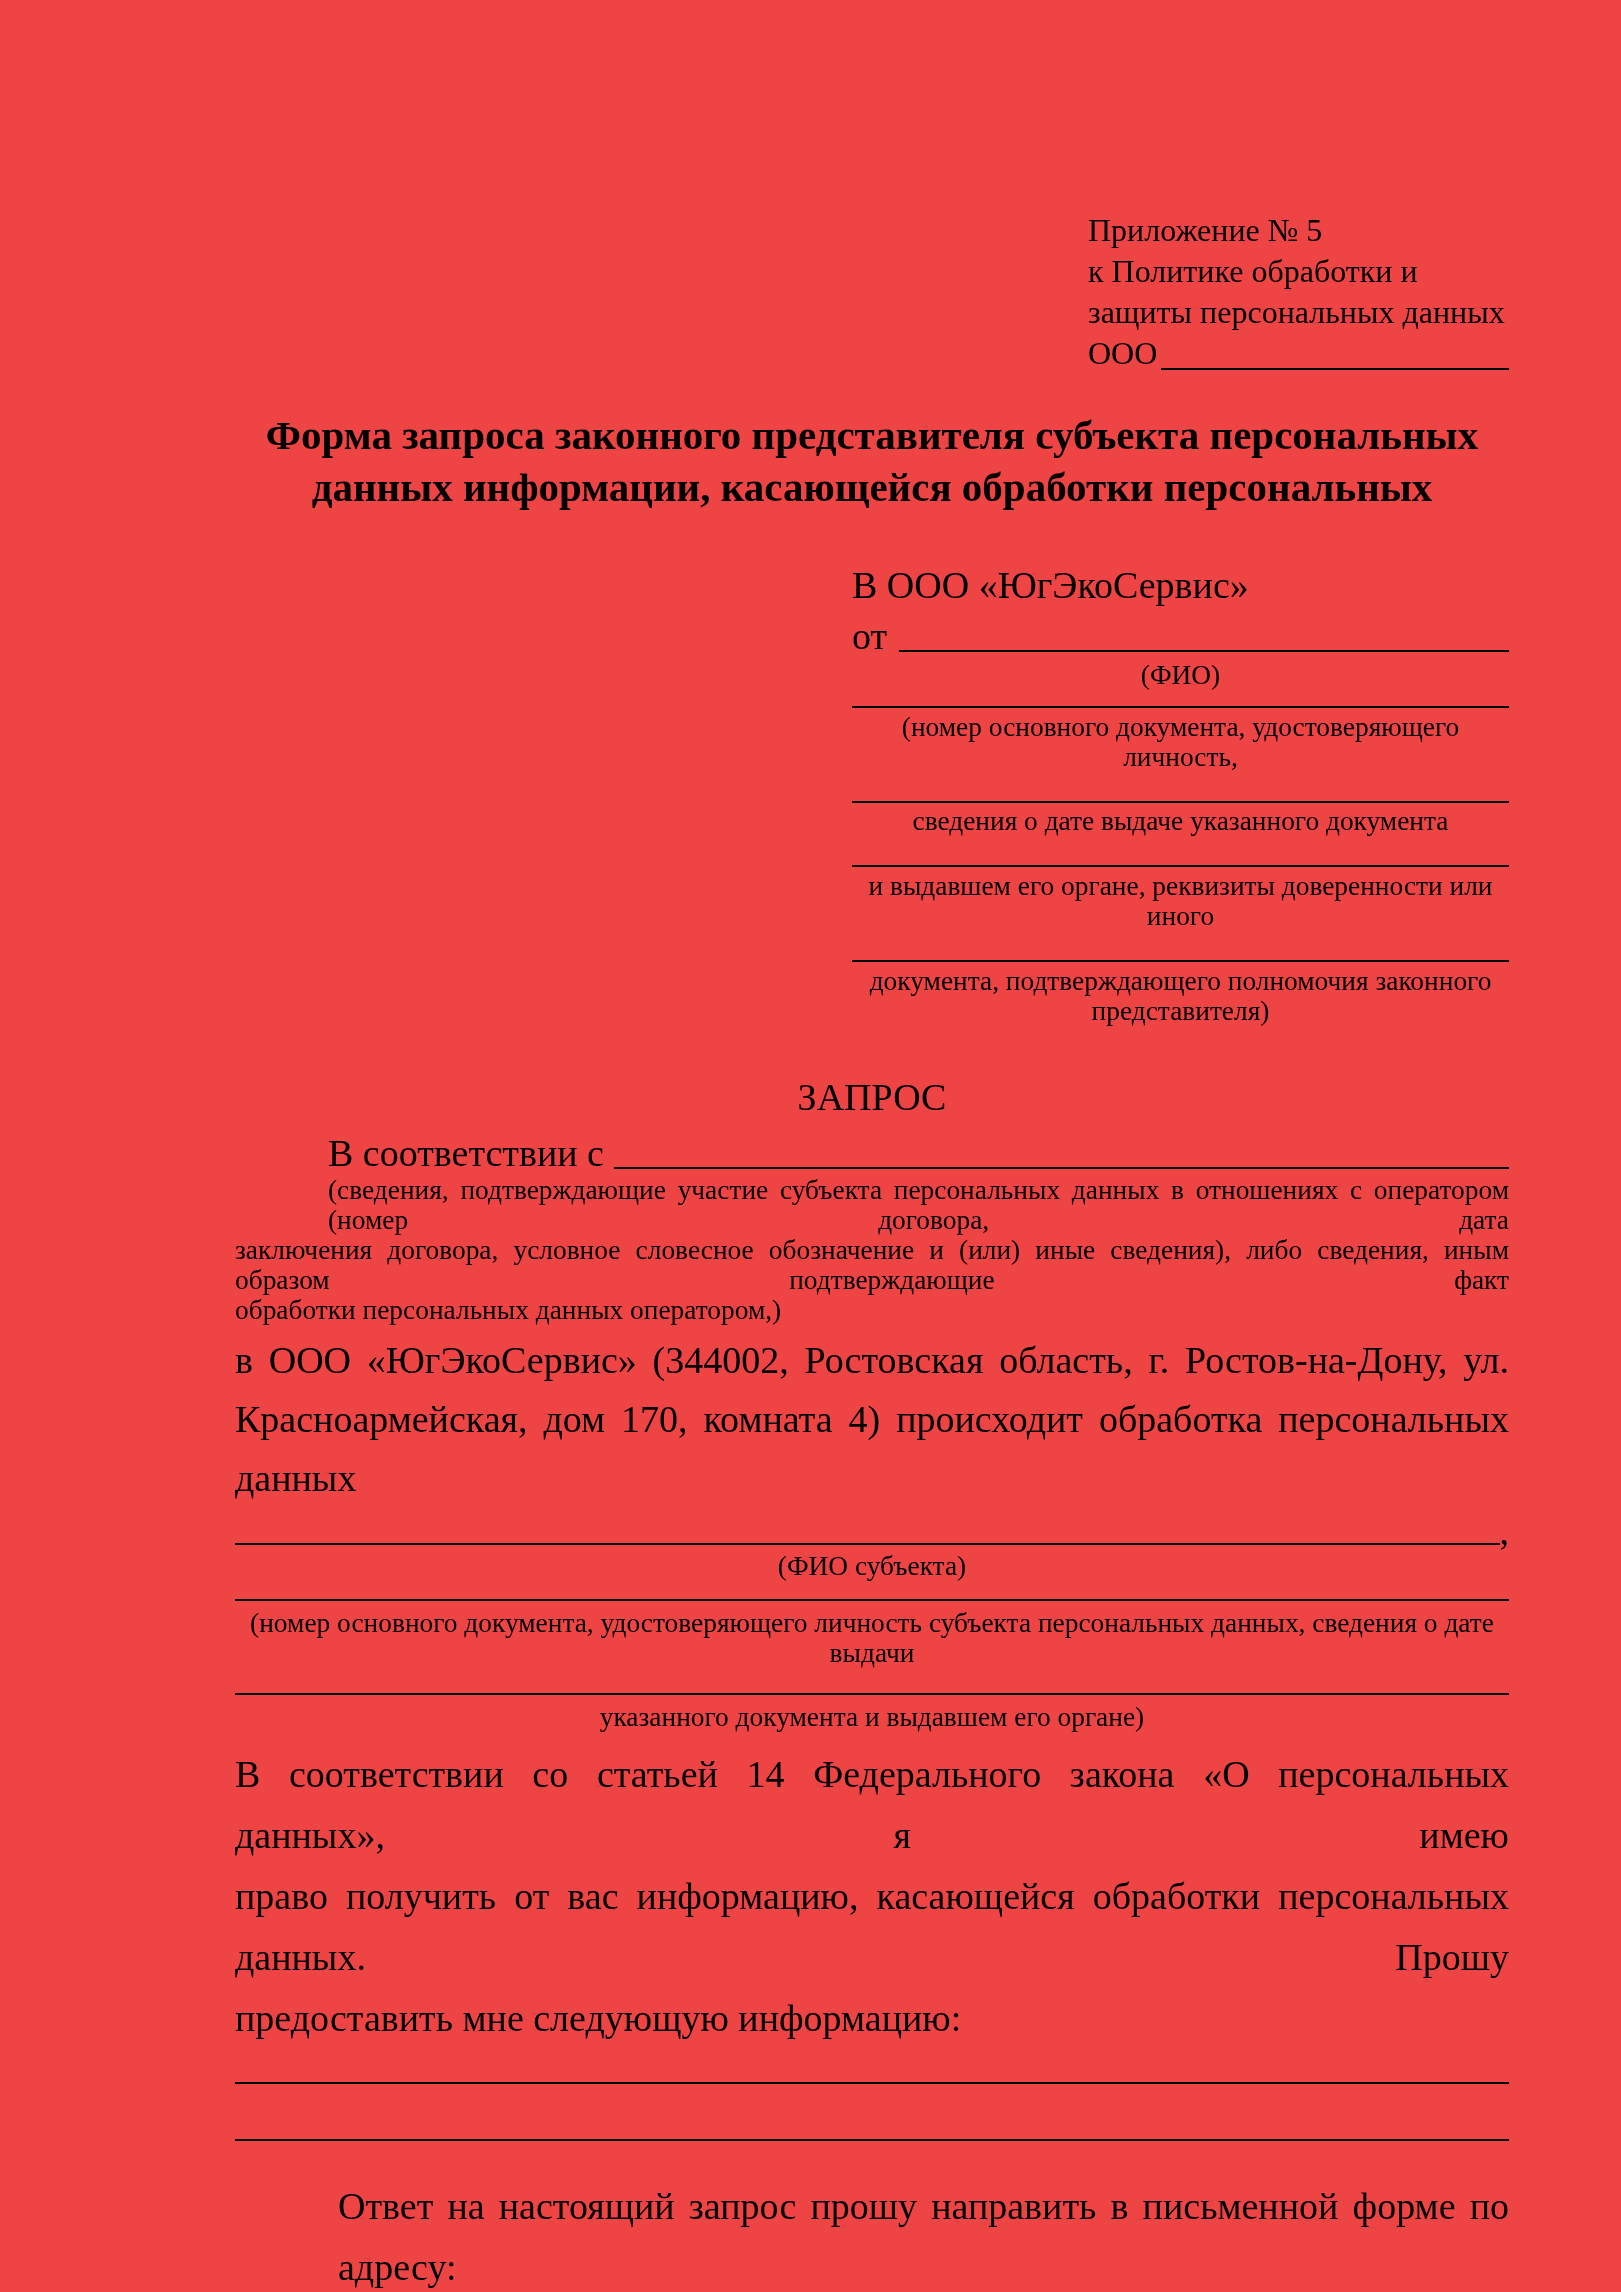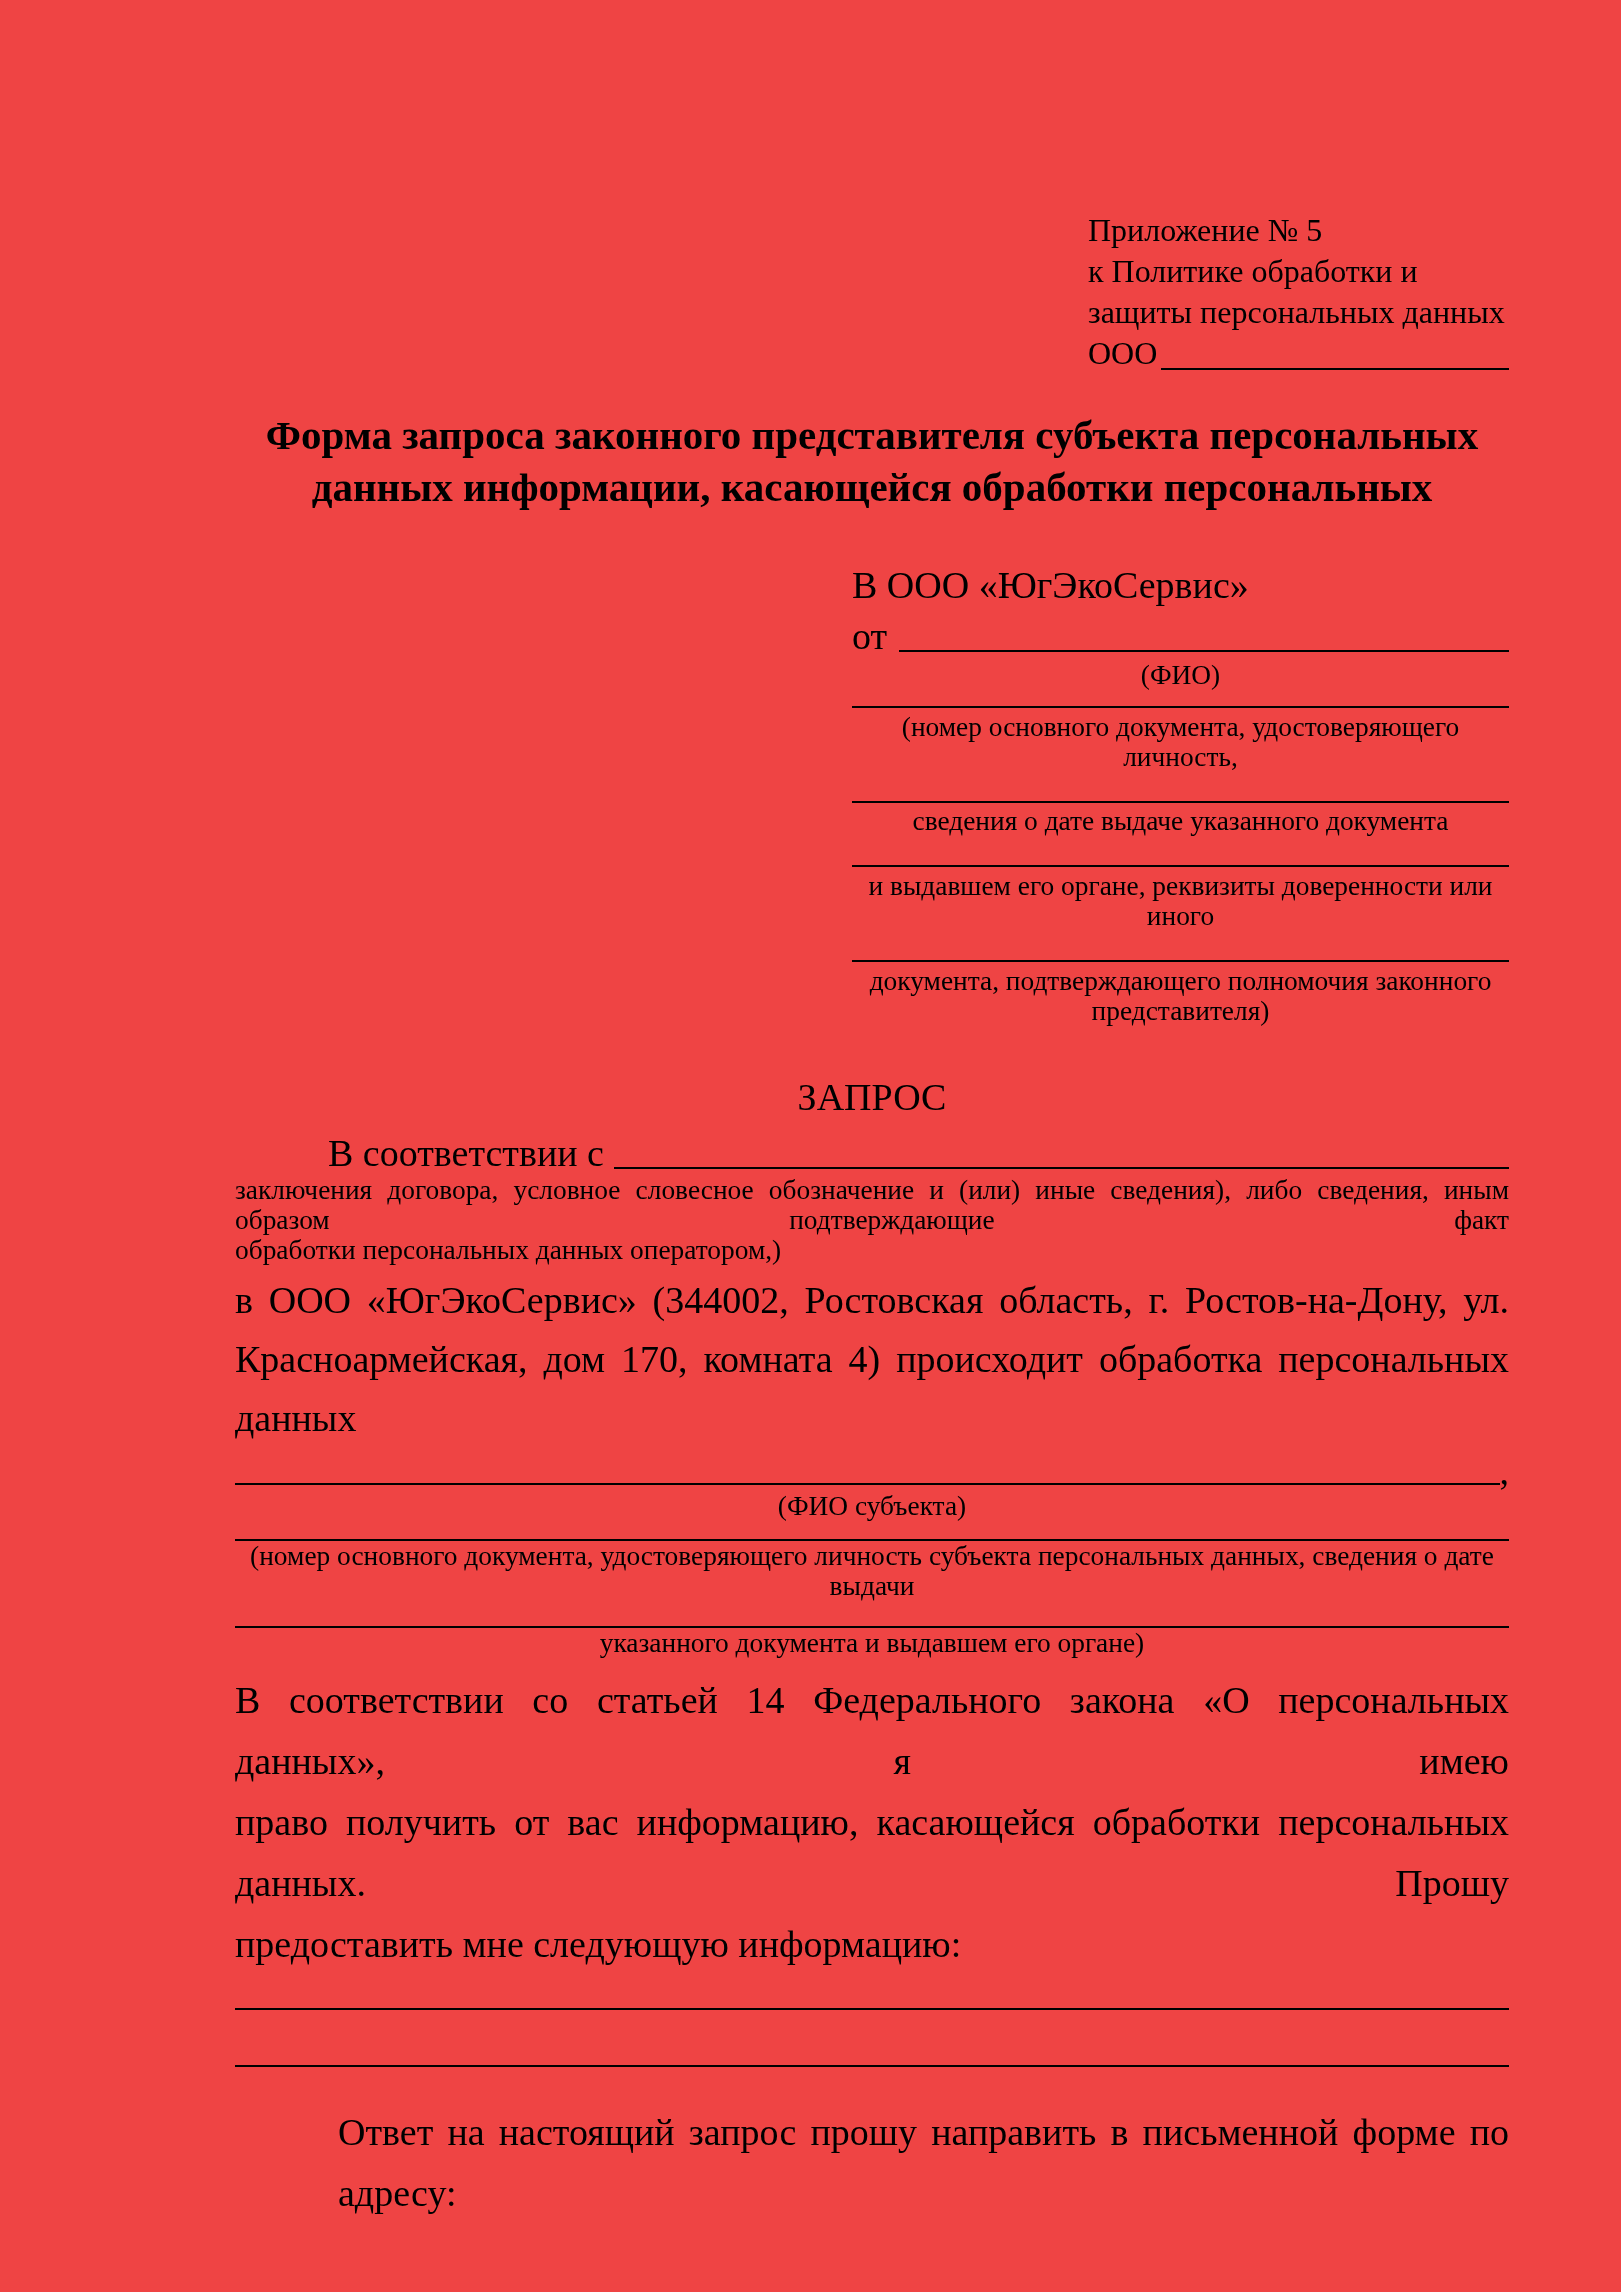--- a/index.html
+++ b/index.html
@@ -87,21 +87,21 @@
   .body-line { line-height: 59px; }
   .statement .body-line { line-height: 61px; }
   .statement { margin-top: 11.8px; }
 
   .comma-row { height: 43px; }
   .comma-row .fill { margin-bottom: 5.9px; }
   .comma-row .comma { line-height: 39px; }
 
   .rule-fw-1 { margin-top: 17.6px; }
   .rule-fw-2 { margin-top: 25.5px; }
-  .rule-cap { margin-top: 0; }
+  .rule-cap { margin-top: 7px; }
 
   .blank-rule-1 { margin-top: 33px; }
   .blank-rule-2 { margin-top: 55px; }
 
   .resp-line-1 {
     margin-top: 35px;
     line-height: 61px;
     padding-left: 103px;
   }
 </style>
@@ -151,20 +151,21 @@
     </div>
   </div>
 
   <div class="zapros">ЗАПРОС</div>
 
   <div class="row accord-row">
     <span style="white-space:nowrap">В соответствии с</span>
     <span class="fill"></span>
   </div>
   <div class="cap-para">
+    <div class="cap just indent">(сведения, подтверждающие участие субъекта персональных данных в отношениях с оператором (номер договора, дата</div>
     <div class="cap just">заключения договора, условное словесное обозначение и (или) иные сведения), либо сведения, иным образом подтверждающие факт</div>
     <div class="cap">обработки персональных данных оператором,)</div>
   </div>
 
   <div style="margin-top:5.9px">
     <div class="body-line just">в ООО «ЮгЭкоСервис» (344002, Ростовская область, г. Ростов-на-Дону, ул.</div>
     <div class="body-line just">Красноармейская, дом 170, комната 4) происходит обработка персональных данных</div>
   </div>
 
   <div class="row comma-row">

